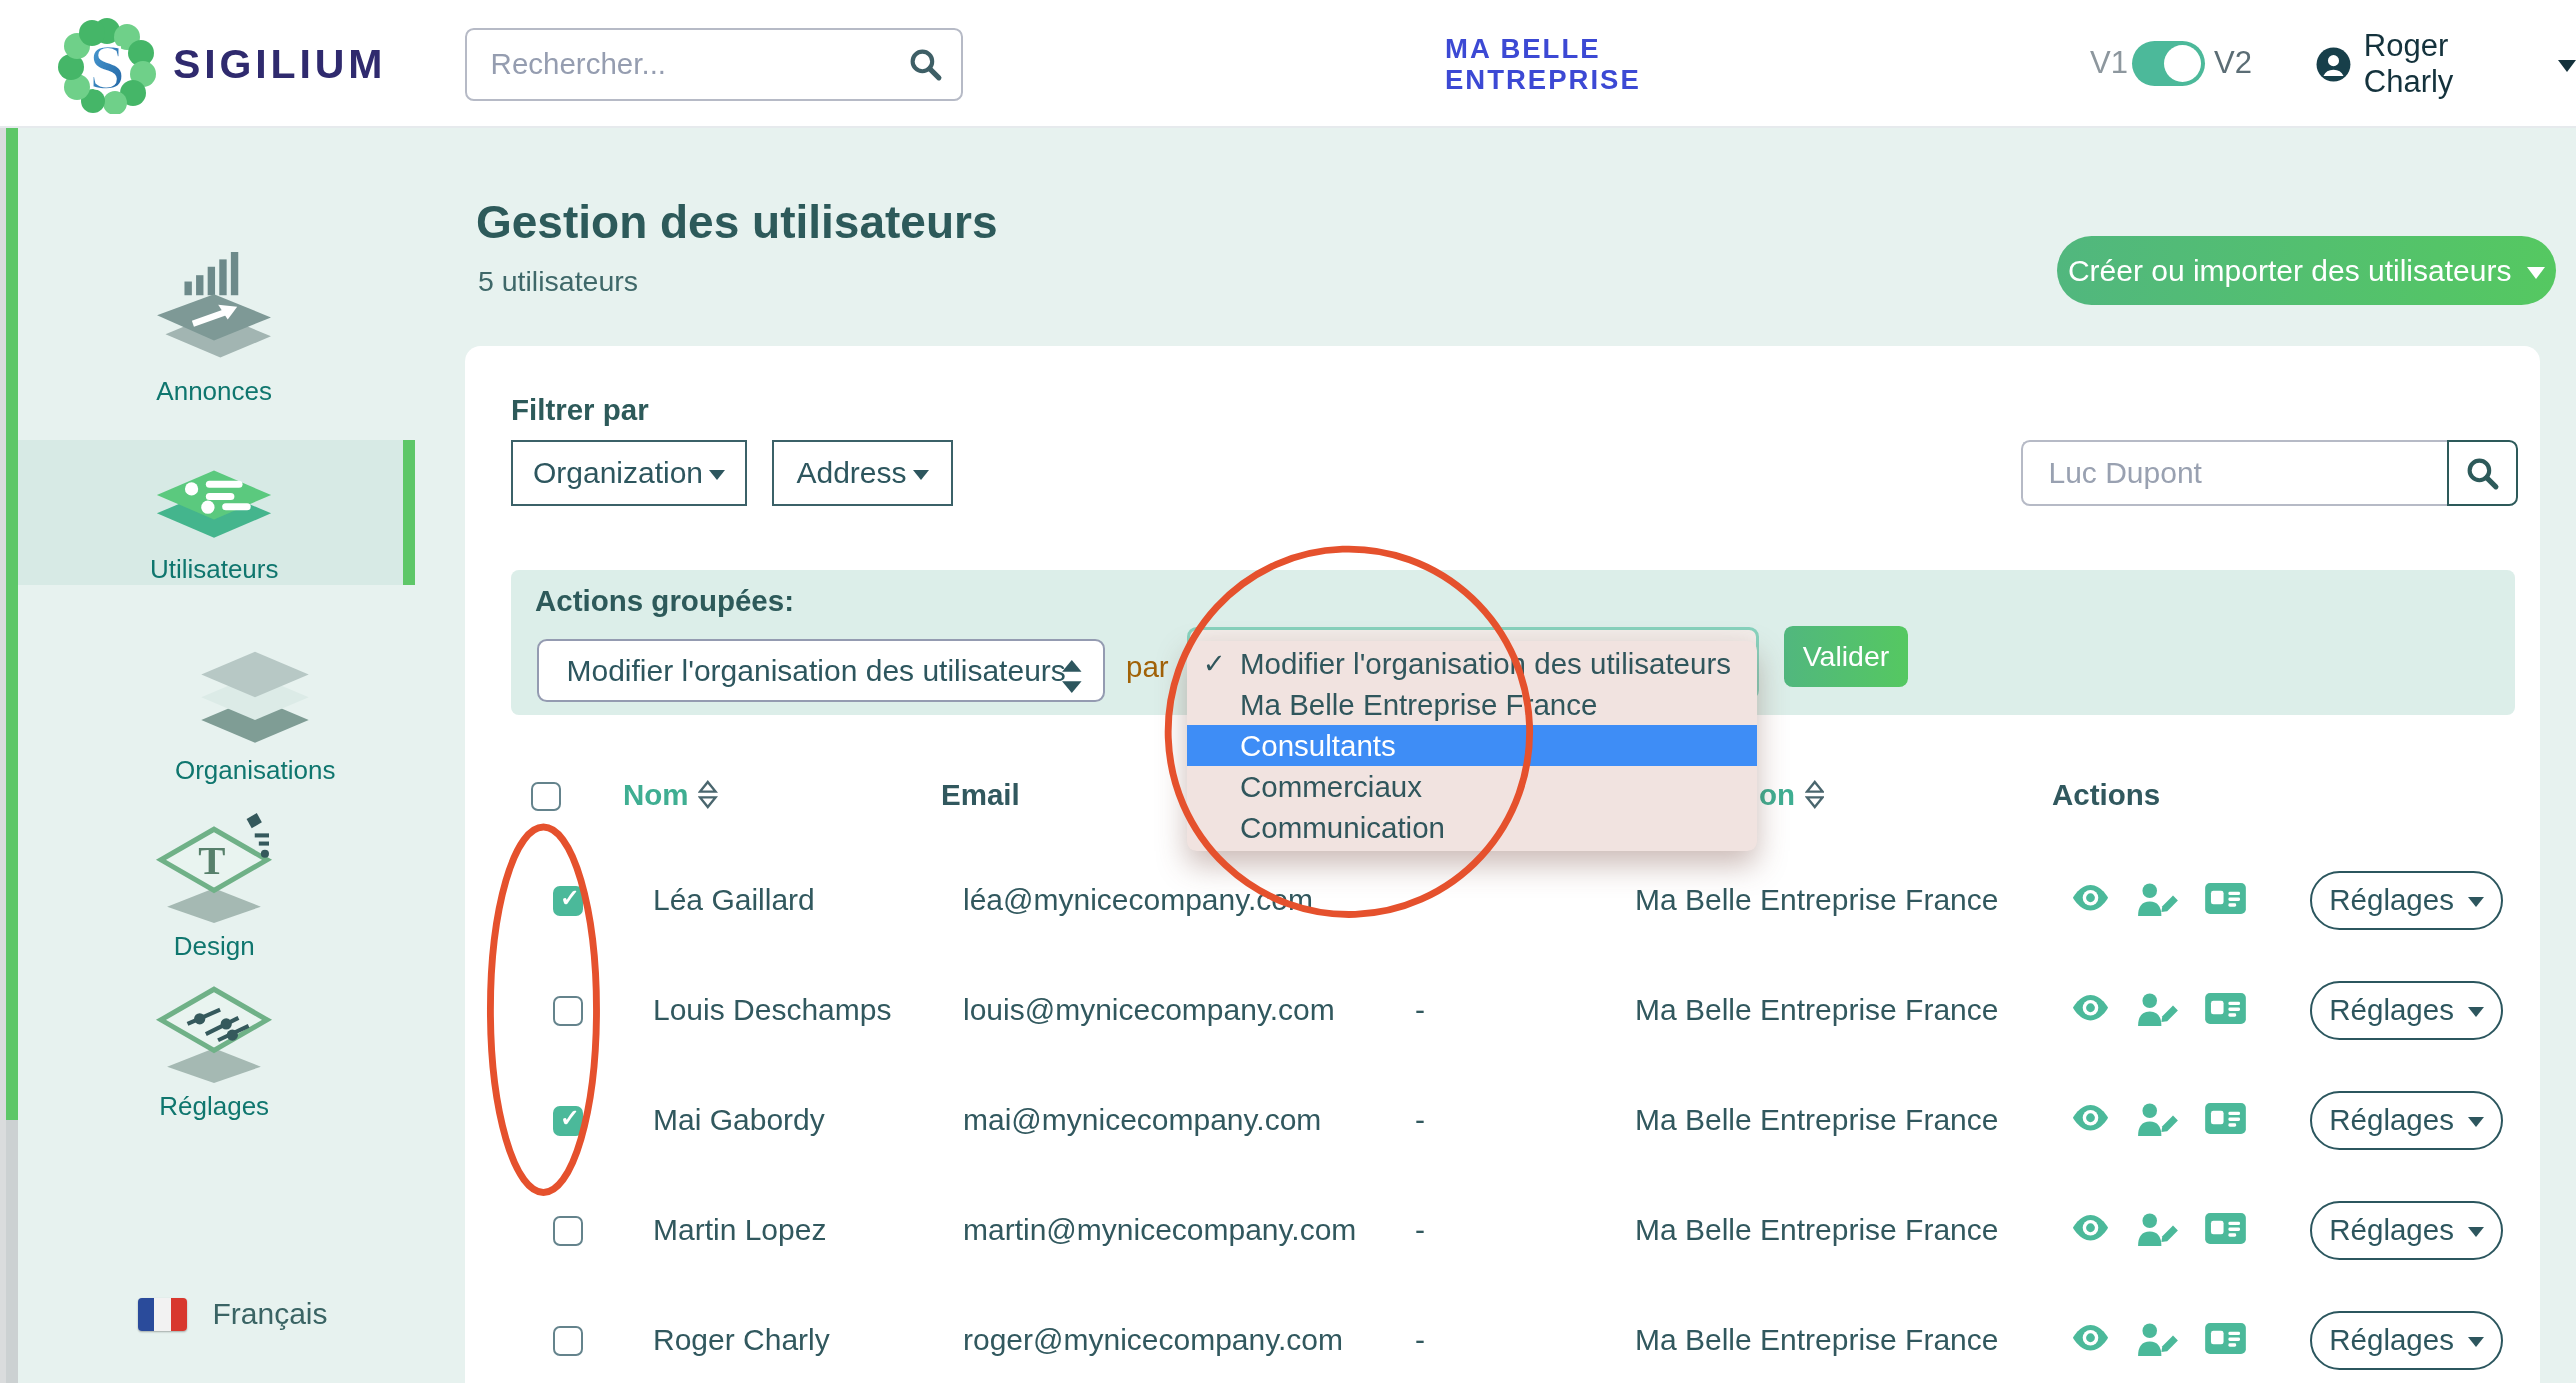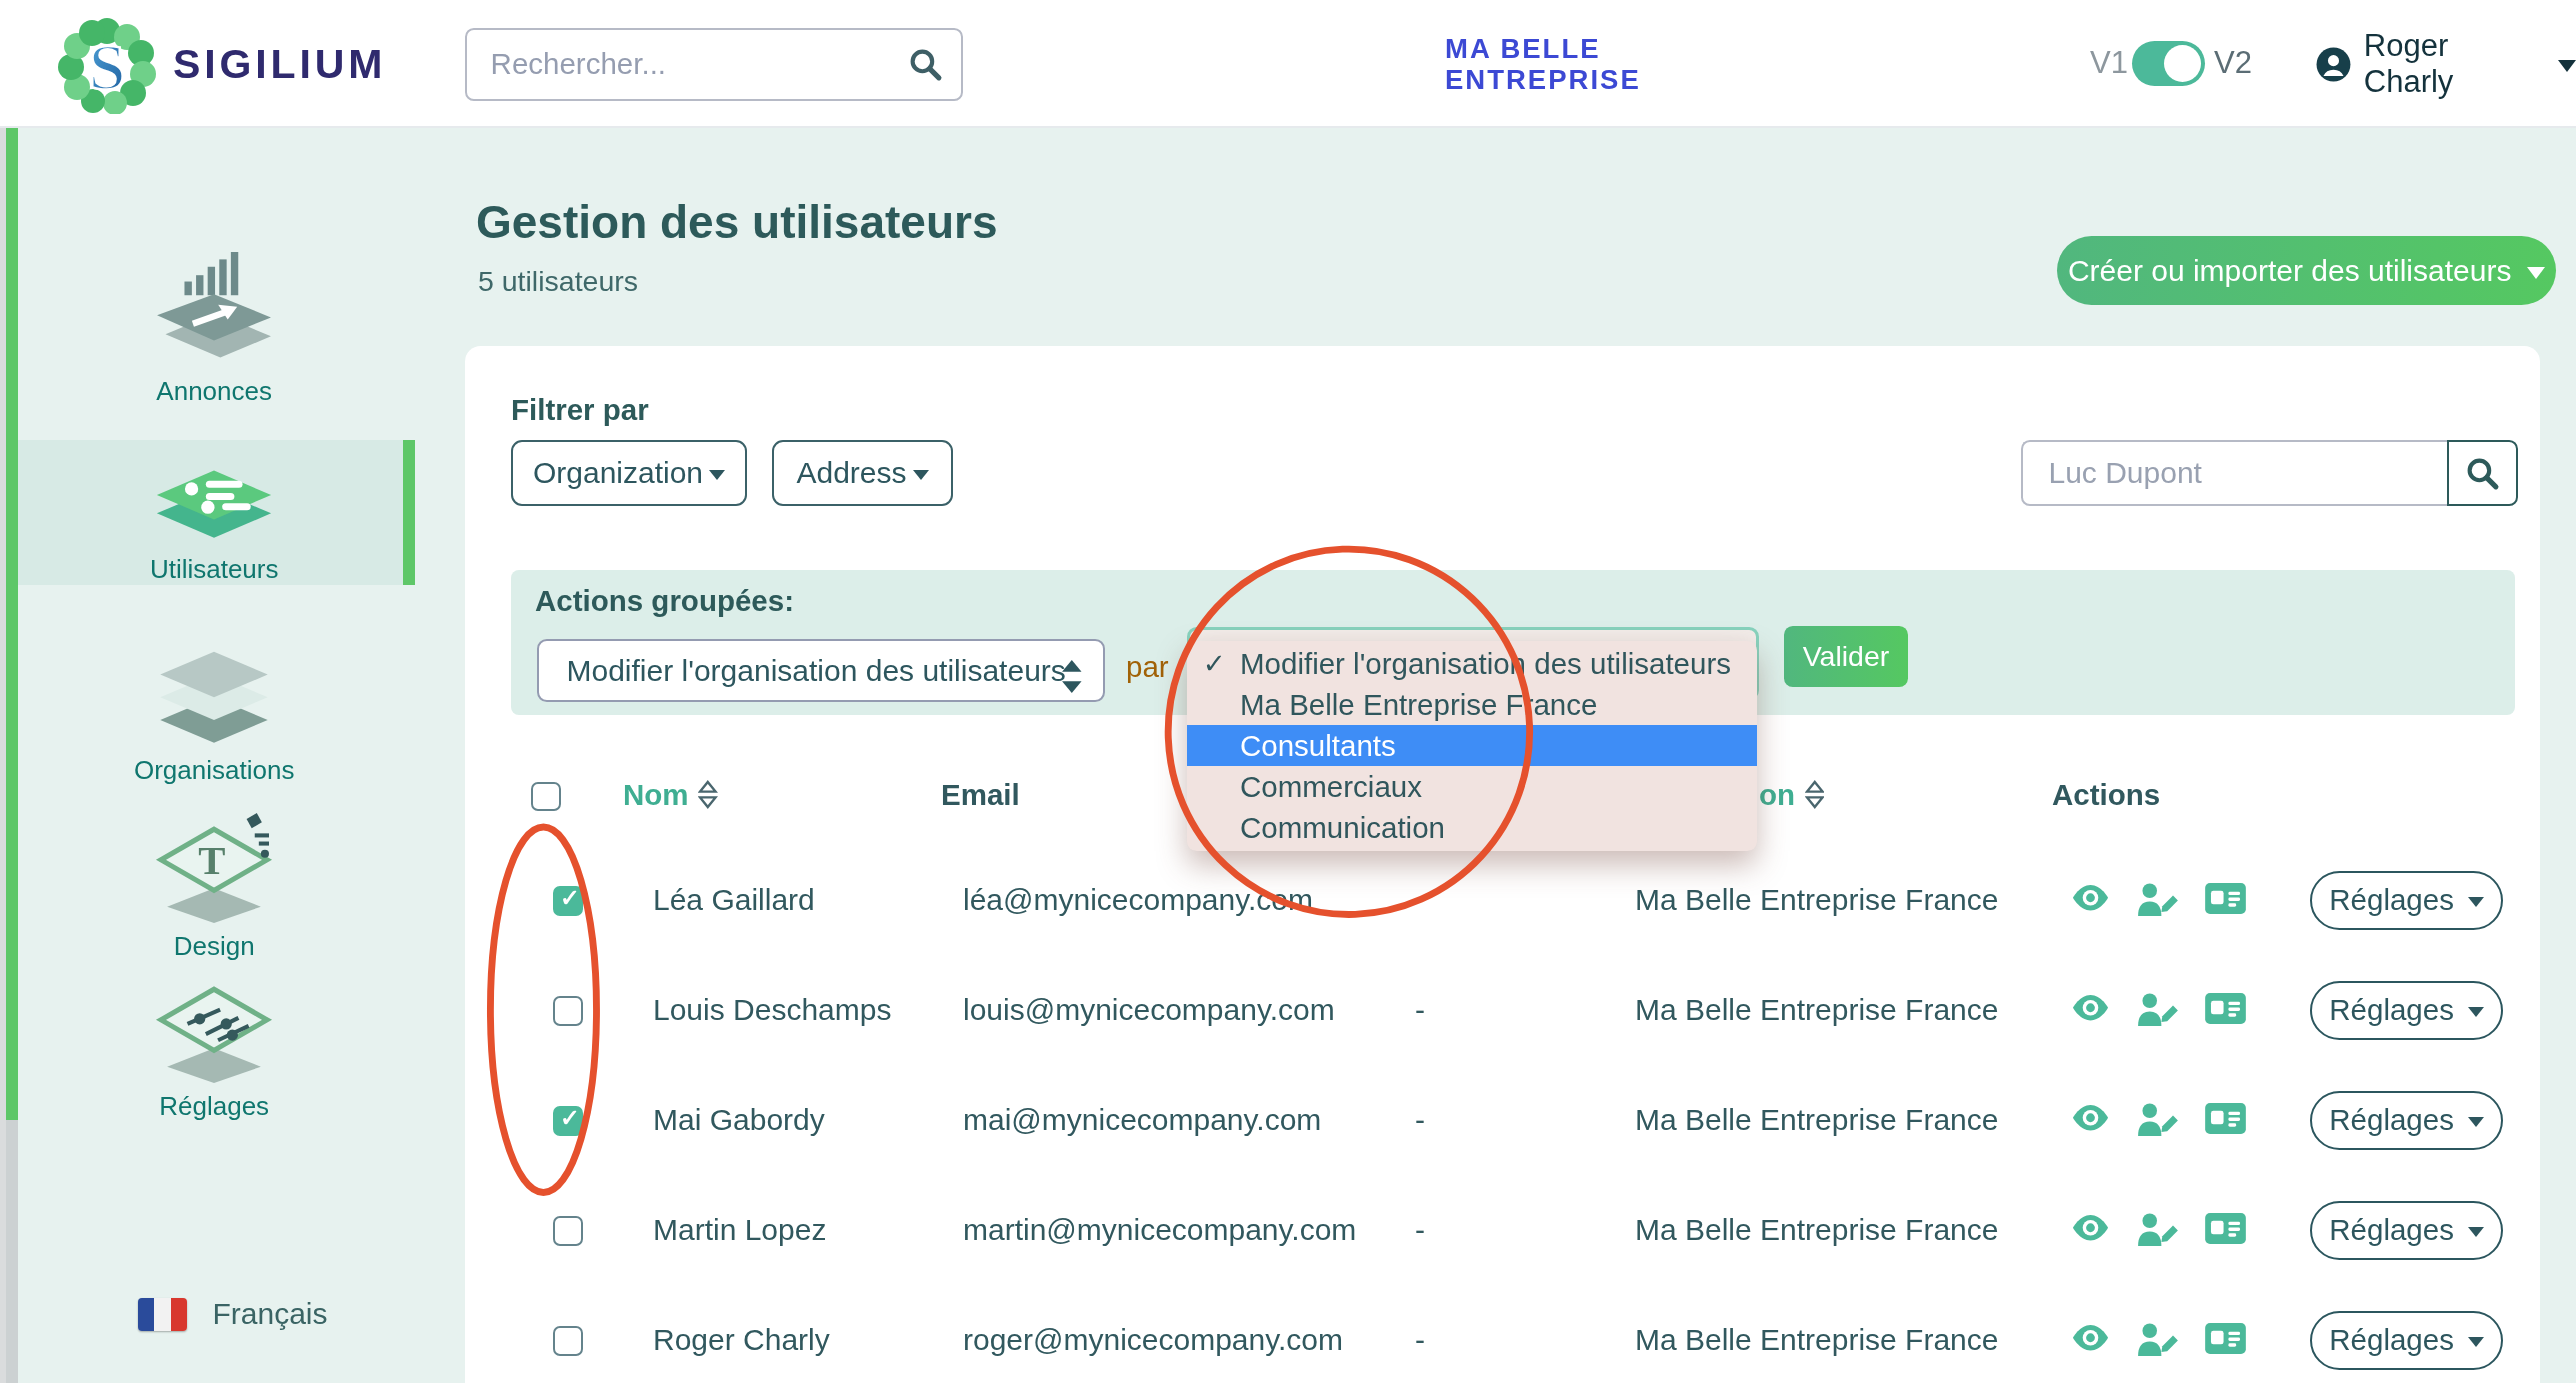--- a/index.html
+++ b/index.html
@@ -32,38 +32,38 @@
   .toggle .knob { position:absolute; right:3.9px; top:3.9px; width:37px; height:37px; border-radius:50%; background:#fff; }
   .user-menu { position:absolute; left:2315px; top:0; height:128px; display:flex; align-items:center; gap:11.8px; cursor:pointer;}
   .user-name { font-size:31px; font-weight:500; color:#14323c; }
   .caret { width:0; height:0; border-left:9.8px solid transparent; border-right:9.8px solid transparent; border-top:12.8px solid #14323c; margin-top:3.9px;}
 
   
   .side-active-band { position:absolute; left:17.7px; top:440px; width:385px; height:145px; background:#d7eae5; }
   .side-active-bar  { position:absolute; left:403px; top:440px; width:11.8px; height:145px; background:#5ec768; }
   .s-item { position:absolute; left:17.7px; width:393px; text-align:center; cursor:pointer; }
   .s-item .lbl { display:block; margin-top:3.9px; font-size:26px; color:#0f766e; font-weight:500; }
-  .s-ann { top:252px; } .s-uti { top:444px; } .s-org { top:629px; } .s-des { top:813px; } .s-reg { top:973px; }
+  .s-ann { top:252px; } .s-uti { top:444px; } .s-org { top:629px;margin-left:41px; } .s-des { top:813px; } .s-reg { top:973px; }
   .lang { position:absolute; left:138px; top:1297px; display:flex; align-items:center; gap:25.5px; cursor:pointer;}
   .lang .lbl { font-size:30px; color:#3a6464; }
   .flag { width:49px; height:33px; border-radius:3.9px; overflow:hidden; display:flex; box-shadow:0 1px 2px rgba(0,0,0,.3);}
   .flag i { flex:1; } .flag .b{background:#2a4b9b}.flag .w{background:#f2f2f2}.flag .r{background:#d8382e}
 
   
   .page-title { position:absolute; left:476px; top:195px; font-size:46px; font-weight:700; color:#2d5a5a; }
   .page-sub   { position:absolute; left:478px; top:265px; font-size:28.5px; color:#3f6869; }
   .create-btn { position:absolute; left:2057px; top:236px; width:499px; height:69px; border-radius:35px;
                 background:linear-gradient(90deg,#51b77e,#55c861); color:#fff; font-size:30px; font-weight:500;
                 display:flex; align-items:center; justify-content:center; gap:15.7px; cursor:pointer; }
   .create-btn .caret{ border-top-color:#fff; margin-top:5.9px;}
 
   
   .card { position:absolute; left:465px; top:346px; width:2075px; height:1037px; background:#fff; border-radius:15.7px 15.7px 0 0; }
   .filter-label { position:absolute; left:511px; top:393px; font-size:29.5px; font-weight:700; color:#2d5a5a;text-align:right; }
-  .f-btn { position:absolute; top:440px; height:66px; border:2.5px solid #3b6168; border-radius:11px; background:#fff;
+  .f-btn { position:absolute; top:440px; height:66px; border:2.5px solid #3b6168; border-radius:0; background:#fff;
            font-size:30px; color:#2d565e; display:flex; align-items:center; justify-content:center; gap:6px; cursor:pointer;text-align:center;}
   .f-btn .caret{ border-top-width:10.8px; border-left-width:8.8px; border-right-width:8.8px; border-top-color:#2d565e; margin-top:3.9px;}
   .f-org { left:511px; width:236px; } .f-addr { left:772px; width:181px; }
   .t-search-input { position:absolute; left:2021px; top:440px; width:428px; height:66px; border:2px solid #b6bac6;
                     border-right:none; border-radius:8.8px 0 0 8.8px; font-size:30px; color:#44505f; padding-left:25.5px; outline:none;
                     font-family:"Liberation Sans",sans-serif;}
   .t-search-input::placeholder { color:#99a1b1; }
   .t-search-btn { position:absolute; left:2447px; top:440px; width:71px; height:66px; border:2.5px solid #2d5a5a;
                   border-radius:0 8.8px 8.8px 0; background:#fff; display:flex; align-items:center; justify-content:center; cursor:pointer;}
 

